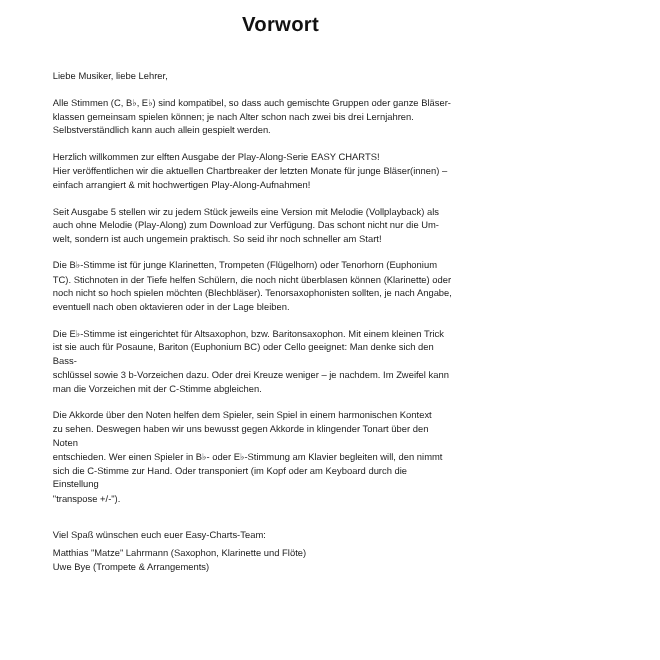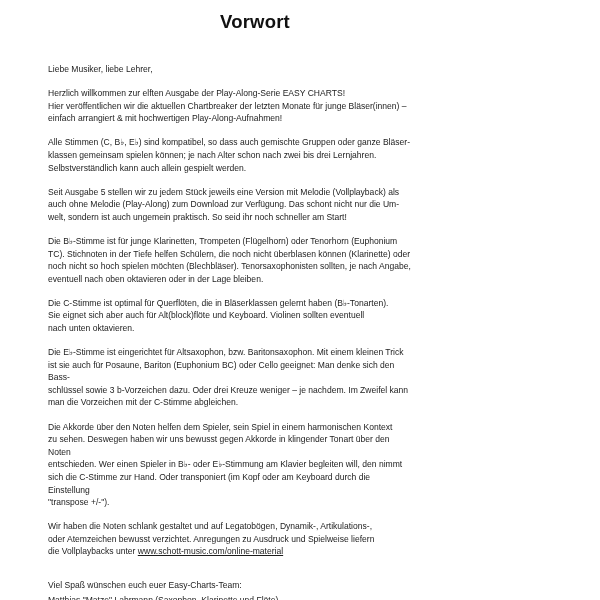--- a/index.html
+++ b/index.html
@@ -63,55 +63,49 @@
 <body>
 
 <div class="page">
 
   <h1 class="doc-title">Vorwort</h1>
 
   <div class="body-wrap">
 
     <p class="para">Liebe Musiker, liebe Lehrer,</p>
 
+    <p class="para">Alle Stimmen (C, B♭, E♭) sind kompatibel, so dass auch gemischte Gruppen oder ganze Bläser-
+klassen gemeinsam spielen können; je nach Alter schon nach zwei bis drei Lernjahren.
+Selbstverständlich kann auch allein gespielt werden.</p>
+
     <p class="para">Herzlich willkommen zur elften Ausgabe der Play-Along-Serie EASY CHARTS!
 Hier veröffentlichen wir die aktuellen Chartbreaker der letzten Monate für junge Bläser(innen) –
 einfach arrangiert &amp; mit hochwertigen Play-Along-Aufnahmen!</p>
-
-    <p class="para">Alle Stimmen (C, B♭, E♭) sind kompatibel, so dass auch gemischte Gruppen oder ganze Bläser-
-klassen gemeinsam spielen können; je nach Alter schon nach zwei bis drei Lernjahren.
-Selbstverständlich kann auch allein gespielt werden.</p>
 
     <p class="para">Seit Ausgabe 5 stellen wir zu jedem Stück jeweils eine Version mit Melodie (Vollplayback) als
 auch ohne Melodie (Play-Along) zum Download zur Verfügung. Das schont nicht nur die Um-
 welt, sondern ist auch ungemein praktisch. So seid ihr noch schneller am Start!</p>
 
     <p class="para">Die B♭-Stimme ist für junge Klarinetten, Trompeten (Flügelhorn) oder Tenorhorn (Euphonium
 TC). Stichnoten in der Tiefe helfen Schülern, die noch nicht überblasen können (Klarinette) oder
 noch nicht so hoch spielen möchten (Blechbläser). Tenorsaxophonisten sollten, je nach Angabe,
 eventuell nach oben oktavieren oder in der Lage bleiben.</p>
 
-    <p class="para">Die C-Stimme ist optimal für Querflöten, die in Bläserklassen gelernt haben (B♭-Tonarten).
-Sie eignet sich aber auch für Alt(block)flöte und Keyboard. Violinen sollten eventuell
-nach unten oktavieren.</p>
 
     <p class="para">Die E♭-Stimme ist eingerichtet für Altsaxophon, bzw. Baritonsaxophon. Mit einem kleinen Trick
 ist sie auch für Posaune, Bariton (Euphonium BC) oder Cello geeignet: Man denke sich den Bass-
 schlüssel sowie 3 b-Vorzeichen dazu. Oder drei Kreuze weniger – je nachdem. Im Zweifel kann
 man die Vorzeichen mit der C-Stimme abgleichen.</p>
 
     <p class="para">Die Akkorde über den Noten helfen dem Spieler, sein Spiel in einem harmonischen Kontext
 zu sehen. Deswegen haben wir uns bewusst gegen Akkorde in klingender Tonart über den Noten
 entschieden. Wer einen Spieler in B♭- oder E♭-Stimmung am Klavier begleiten will, den nimmt
 sich die C-Stimme zur Hand. Oder transponiert (im Kopf oder am Keyboard durch die Einstellung
 "transpose +/-").</p>
 
-    <p class="para"><span>Wir haben die Noten schlank gestaltet und auf Legatobögen, Dynamik-, Artikulations-,
-oder Atemzeichen bewusst verzichtet. Anregungen zu Ausdruck und Spielweise liefern
-die Vollplaybacks unter </span><a class="link" href="#">www.schott-music.com/online-material</a></p>
 
     <div class="spacer-pre-signature"></div>
 
     <p class="para gap-large">Viel Spaß wünschen euch euer Easy-Charts-Team:</p>
 
     <p class="para sign">Matthias "Matze" Lahrmann (Saxophon, Klarinette und Flöte)</p>
 
     <p class="para sign-second">Uwe Bye (Trompete &amp; Arrangements)</p>
 
   </div>

